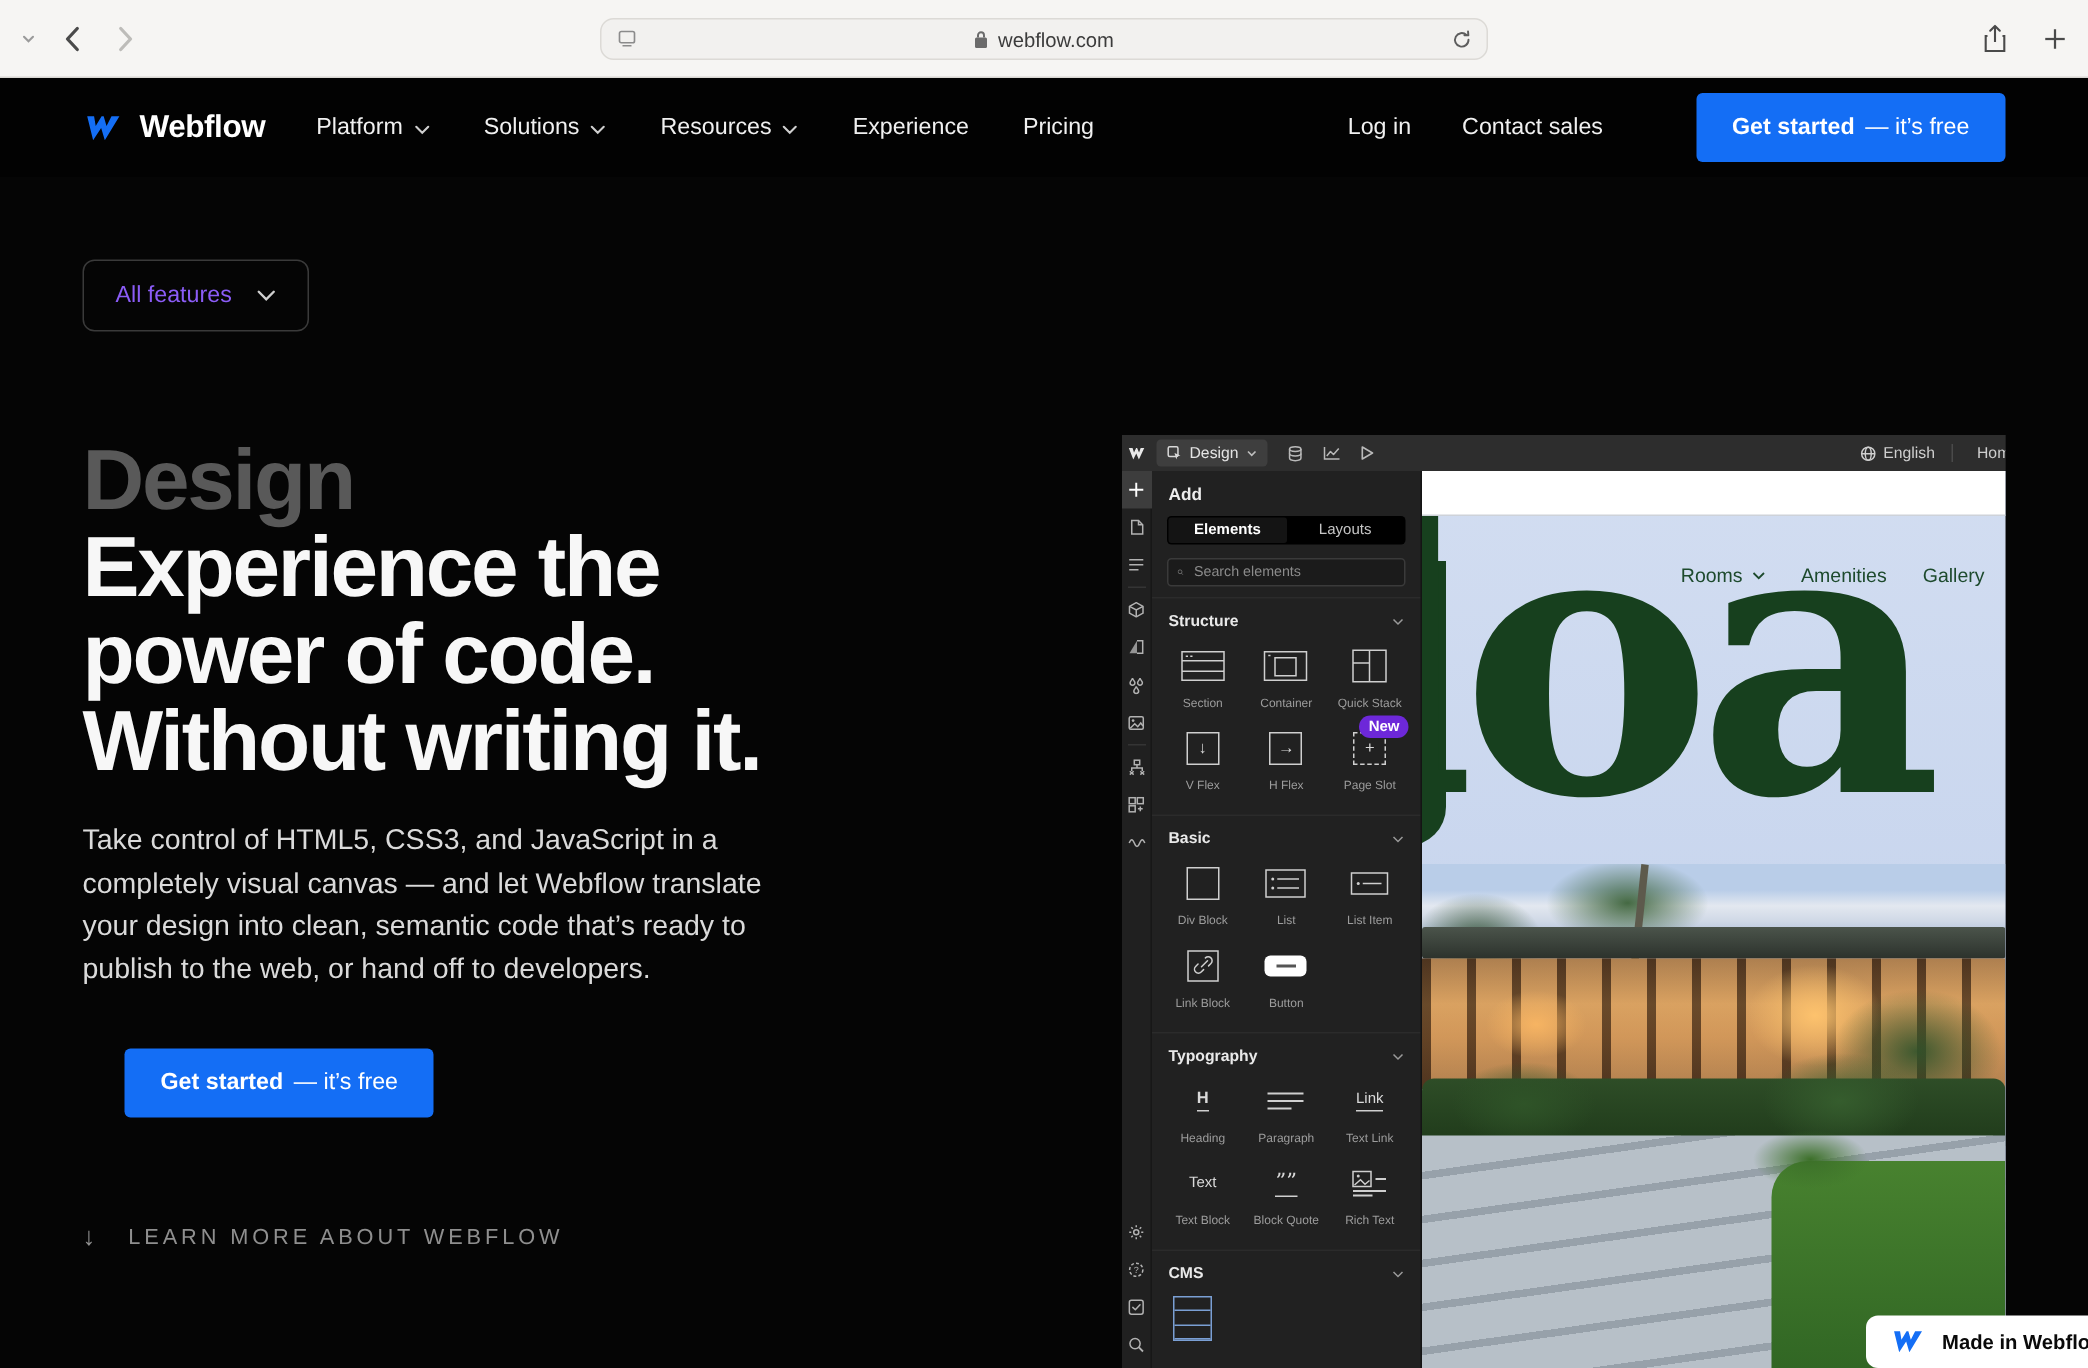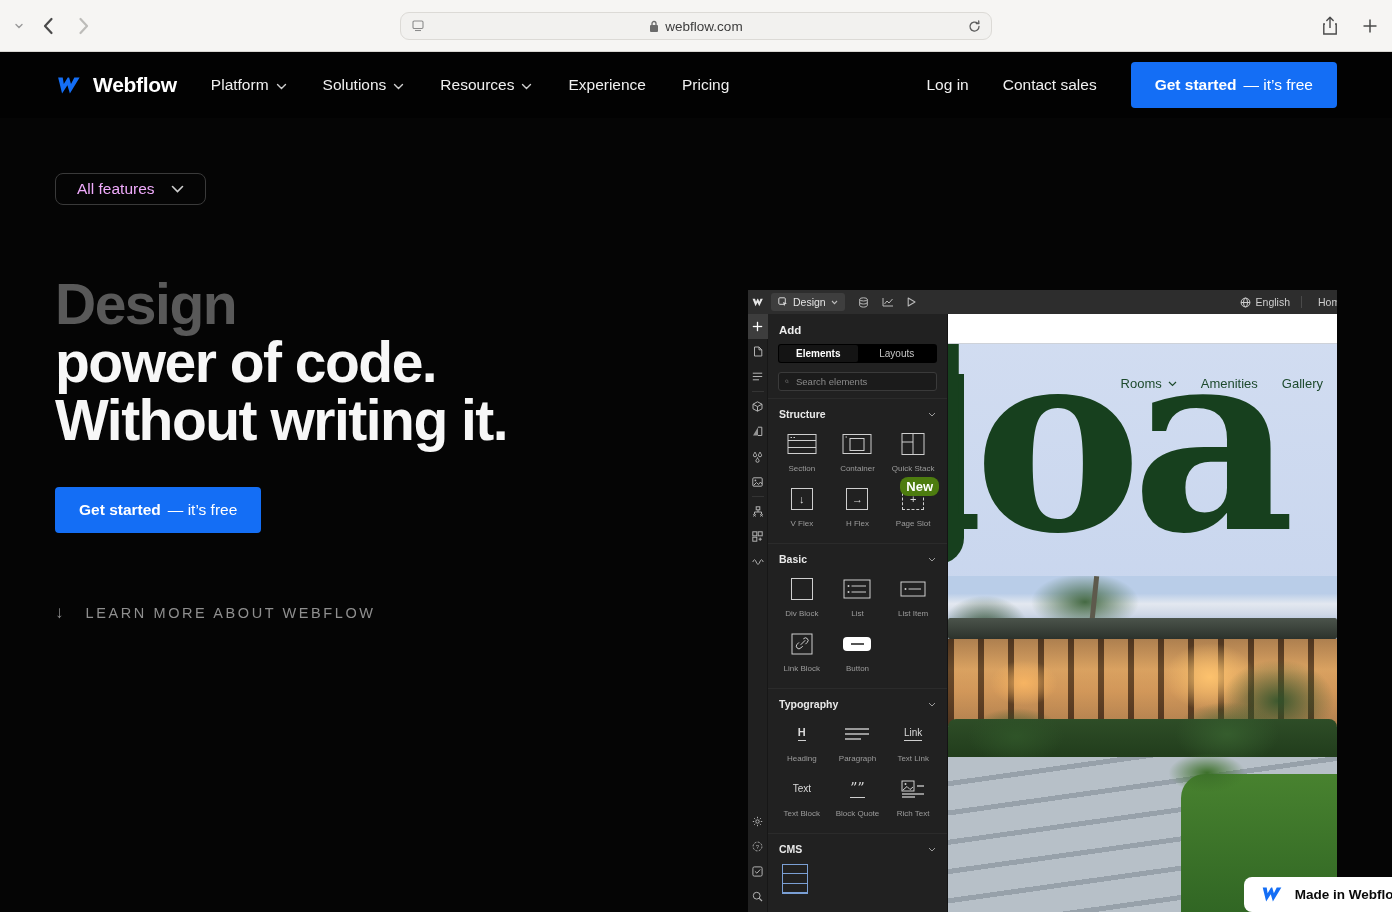--- a/index.html
+++ b/index.html
@@ -41,32 +41,32 @@
   .logo { display:flex; align-items:center; gap:8px; }
   .logo-name { color:#fff; font-size:21px; font-weight:700; letter-spacing:-0.3px; }
   .menu { display:flex; align-items:center; gap:36px; margin-left:34px; }
   .menu-item { display:flex; align-items:center; gap:7px; color:#f0f0f0; font-size:15.5px; cursor:pointer; }
   .menu-item svg { margin-top:2px; }
   .nav-right { margin-left:auto; display:flex; align-items:center; gap:34px; }
   .nav-link { color:#f0f0f0; font-size:15.5px; cursor:pointer; }
   .btn-blue {
     background:#146ef5; color:#fff; border:none; border-radius:4px;
     height:46px; padding:0 24px; font-size:15.5px; display:flex; align-items:center;
-    font-family:"Liberation Sans", sans-serif; cursor:pointer;
+    font-family:"Liberation Sans", sans-serif; cursor:pointer;margin-left:28px;
   }
   .btn-blue b { font-weight:700; }
   .btn-blue .cta-rest { font-weight:400; margin-left:7px; }
 
   
   .hero { position:absolute; top:118px; left:0; width:1392px; height:794px; background:#050505; }
   .hero-left { position:absolute; left:55px; top:55px; width:540px; }
   .features-btn {
-    display:inline-flex; align-items:center; gap:16px; height:32px; padding:0 21px;
+    display:inline-flex; align-items:center; gap:16px; height:48px; padding:0 21px;
     background:transparent; border:1px solid #3a3a3a; border-radius:8px;
-    color:#f0abfc; font-size:15.5px; font-family:"Liberation Sans", sans-serif; cursor:pointer;
+    color:#8b5cf6; font-size:15.5px; font-family:"Liberation Sans", sans-serif; cursor:pointer;
   }
   .headline { margin-top:70px; }
   .h-row { font-size:57px; line-height:58px; font-weight:700; letter-spacing:-1.5px; color:#f7f7f7; }
   .h-muted { color:#595959; }
   .hero-p { margin-top:24px; width:475px; font-size:19px; line-height:28.5px; color:#dadada; }
   .hero-cta { margin-top:38px; height:46px; }
   .learn { margin-top:70px; display:flex; align-items:center; gap:22px; color:#8f8f8f; }
   .learn-label { font-size:14.5px; letter-spacing:2.6px; }
   .learn-arrow { font-size:17px; color:#8f8f8f; }
 
@@ -117,22 +117,22 @@
   .card { display:flex; flex-direction:column; align-items:center; gap:7px; cursor:pointer; position:relative; }
   .ei { height:26px; display:flex; align-items:center; justify-content:center; color:#d4d4d4; }
   .el-label { font-size:8px; color:#9c9c9c; white-space:nowrap; }
   .ibox { width:22px; height:22px; border:1px solid #cfcfcf; display:flex; align-items:center; justify-content:center; }
   .ibox.dashed { border:1px dashed #cfcfcf; }
   .gl { font-size:11px; color:#d9d9d9; line-height:1; }
   .gl-under { border-bottom:1px solid #cfcfcf; padding-bottom:2px; }
   .btn-el { width:28px; height:14px; background:#fff; border-radius:4px; display:flex; align-items:center; justify-content:center; }
   .btn-el i { display:block; width:13px; height:2px; background:#555; }
   .new-badge {
-    position:absolute; top:-9px; right:2px; background:#4d7c0f; color:#fff;
-    font-size:13px; font-weight:700; border-radius:8px; padding:2px 6px; z-index:3;
+    position:absolute; top:-9px; right:2px; background:#6d28d9; color:#fff;
+    font-size:10px; font-weight:700; border-radius:8px; padding:2px 6px; z-index:3;
   }
   .cms-ic { width:26px; height:30px; border:1px solid #7a9fd4; margin:4px 0 0 14px;
             display:flex; flex-direction:column; }
   .cms-ic i { flex:1; border-bottom:1px solid #7a9fd4; }
 
   
   .canvas { flex:1; position:relative; background:linear-gradient(180deg,#d2ddf1 0%,#c6d4ed 60%,#cfd9ec 100%); overflow:hidden; }
   .c-white { position:absolute; top:0; left:0; right:0; height:30px; background:#ffffff;
              border-bottom:1px solid #ced2d9; z-index:7; }
   .c-nav { position:absolute; top:62px; right:14px; display:flex; align-items:center; gap:24px;
@@ -293,24 +293,26 @@
   <div class="hero-left">
     <button class="features-btn">
       <span>All features</span>
       <svg width="13" height="8" viewBox="0 0 13 8">
           <path d="M1.5 1.5 L6.5 6.5 L11.5 1.5" stroke="#cfcfcf" stroke-width="1.6" fill="none" stroke-linecap="round"></path>
         </svg>
     </button>
 
     <div class="headline">
       <div class="h-row h-muted">Design</div>
+      <div class="h-row">Experience the</div>
       <div class="h-row">power of code.</div>
       <div class="h-row">Without writing it.</div>
     </div>
 
+    <p class="hero-p">Take control of HTML5, CSS3, and JavaScript in a completely visual canvas — and let Webflow translate your design into clean, semantic code that’s ready to publish to the web, or hand off to developers.</p>
 
     <button class="btn-blue hero-cta">
       <b>Get started</b>
       <span class="cta-rest">— it’s free</span>
     </button>
 
     <div class="learn">
       <span class="learn-arrow">↓</span>
       <span class="learn-label">LEARN MORE ABOUT WEBFLOW</span>
     </div>

